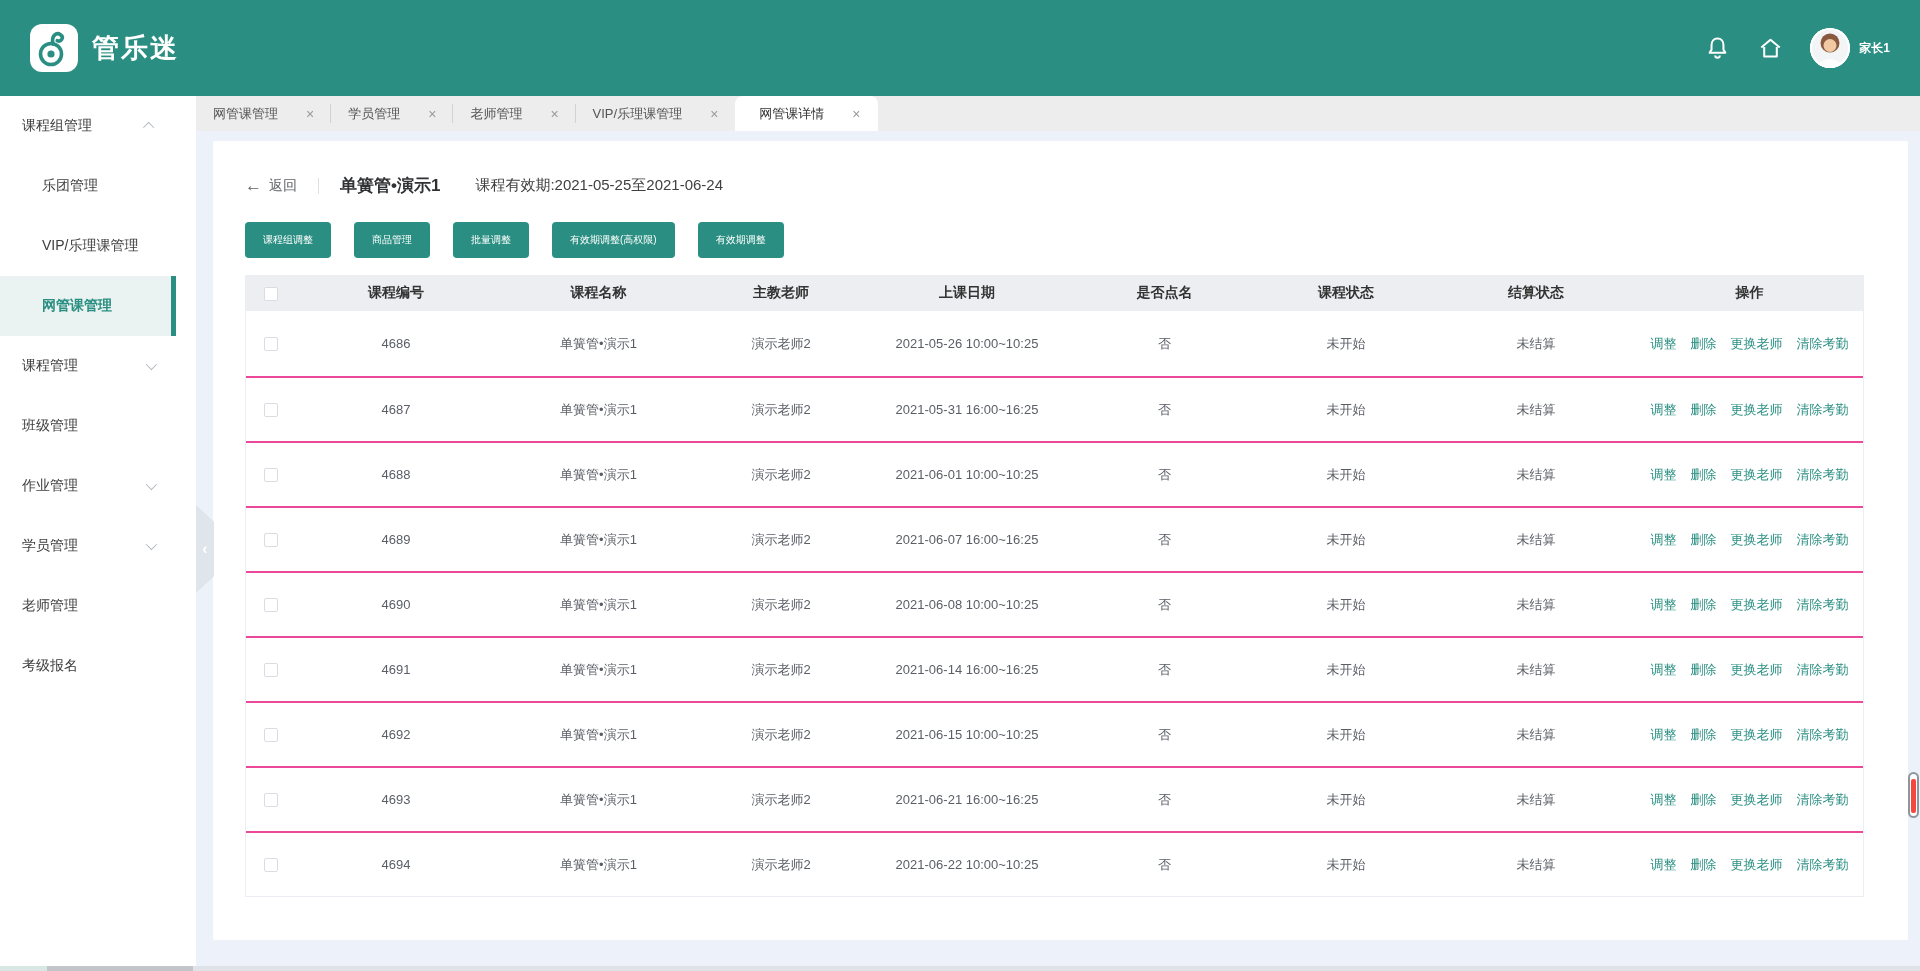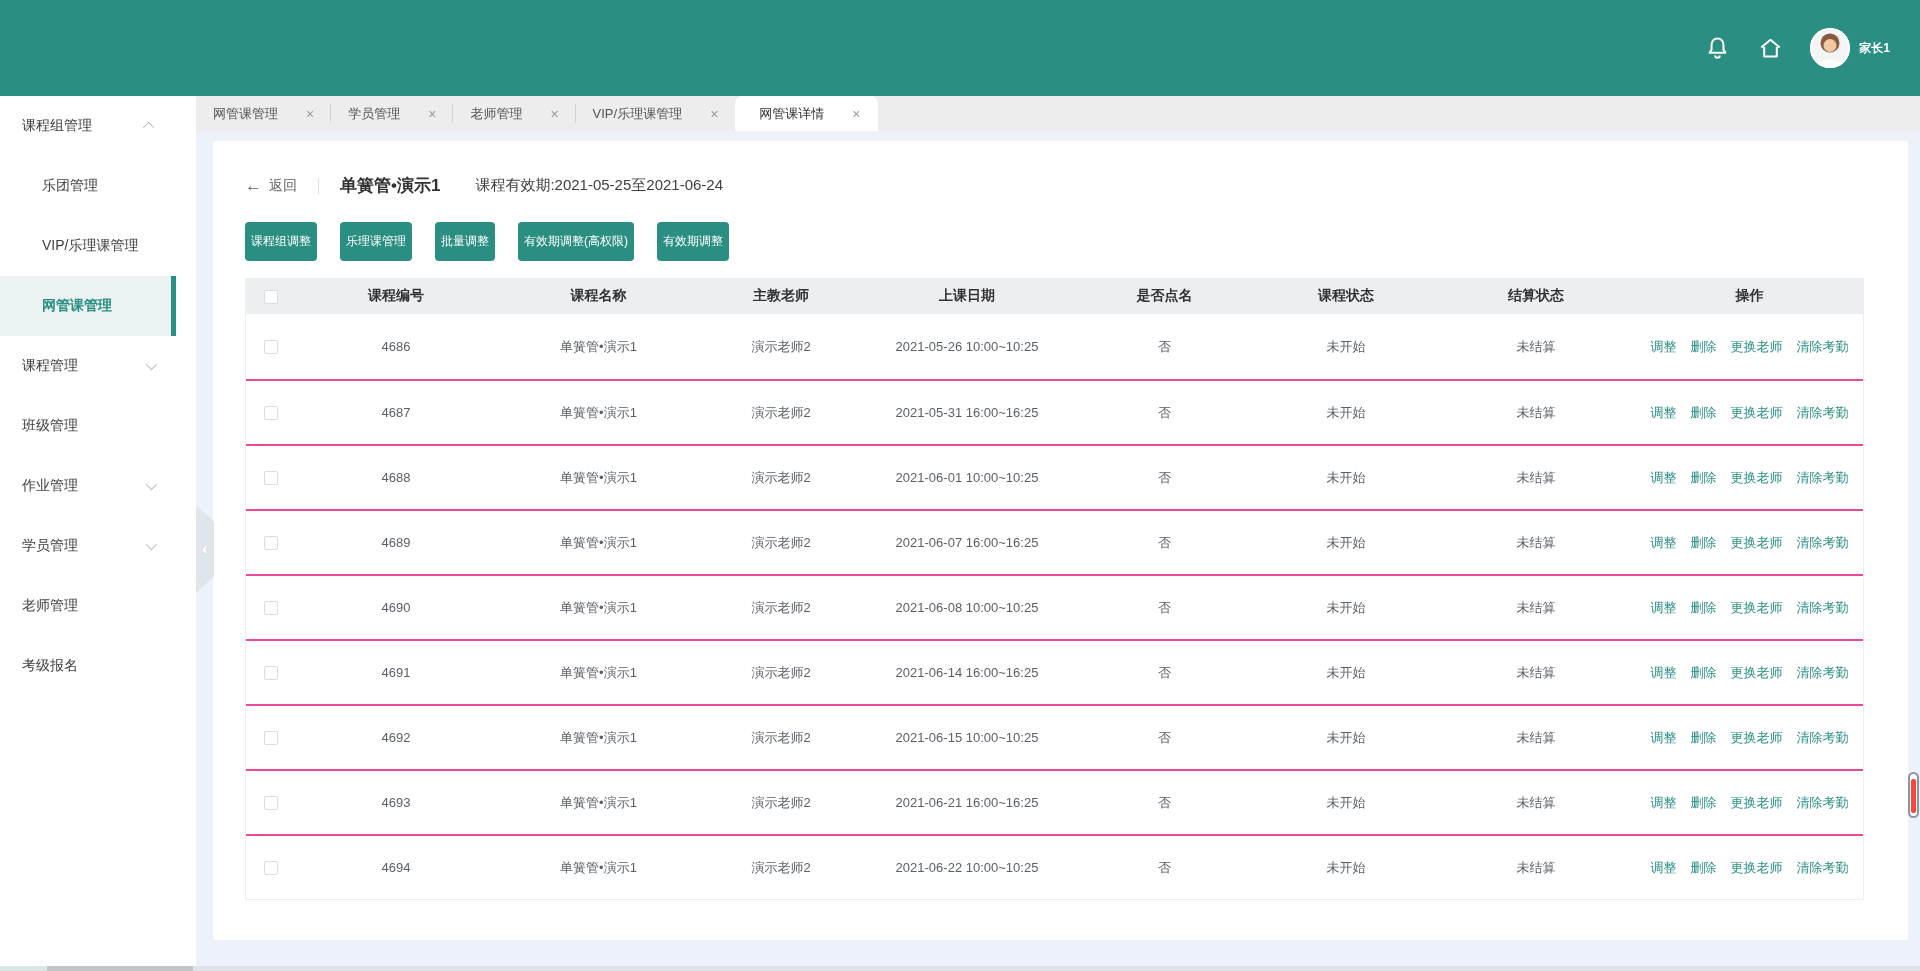--- a/index.html
+++ b/index.html
@@ -59,21 +59,21 @@
     border-radius:2px; padding:0 32px; }
 
   .title-row { display:flex; align-items:center; padding-top:33px; }
   .back-btn { display:flex; align-items:center; gap:7px; color:#606266; font-size:14px; cursor:pointer; }
   .back-arrow { font-size:17px; line-height:1; color:#606266; }
   .v-divider { width:1px; height:16px; background:#dcdfe6; margin:0 21px; }
   .page-title { font-size:17px; font-weight:bold; color:#303133; }
   .validity { margin-left:35px; font-size:15px; color:#404040; }
 
   .btn-row { display:flex; gap:23px; margin-top:25px; }
-  .t-btn { background:#2a8f82; color:#fff; font-size:12px; padding:11px 6px;
+  .t-btn { background:#2a8f82; color:#fff; font-size:10px; padding:11px 18px;
     border:none; border-radius:4px; cursor:pointer; white-space:nowrap;
     font-family:inherit; }
 
   
   .table { margin-top:17px; margin-right:12px; border:1px solid #ebeef5; border-top:none; }
   .t-head, .t-row { display:grid;
     grid-template-columns:50px 200px 205px 160px 212px 183px 180px 200px 1fr;
     align-items:center; text-align:center; }
   .t-head { background:#eceef2; height:36px; font-size:14px; color:#333; font-weight:600; }
   .t-row { height:65px; font-size:13px; color:#5a5e66; background:#fff;
@@ -94,20 +94,29 @@
   .h-cap { position:absolute; left:0; top:0; bottom:0; width:47px; background:#d8e7e4; }
   .h-thumb { position:absolute; left:47px; top:0; bottom:0; width:146px;
     background:#c2c5c9; cursor:pointer; }
 </style>
 </head>
 <body>
 
 <div class="stage">
 
   <div class="topbar">
+    <div class="logo-wrap">
+      <svg class="logo-badge" viewBox="0 0 48 48">
+        <rect x="0" y="0" width="48" height="48" rx="12" fill="#ffffff"></rect>
+        <circle cx="21" cy="30" r="10.5" stroke="#2a8f82" stroke-width="3.6" fill="none"></circle>
+        <circle cx="21" cy="30" r="3.6" fill="#2a8f82"></circle>
+        <path d="M23 20 C21 11.5 26.5 8 30.5 10.7 C34.5 13.4 31 18.6 27.2 16.6" stroke="#2a8f82" stroke-width="3.6" fill="none" stroke-linecap="round"></path>
+      </svg>
+      <span class="logo-text">管乐迷</span>
+    </div>
     <div class="top-right">
       <svg class="top-icon" viewBox="0 0 24 24">
         <path d="M12 3.2 C8.7 3.2 6.7 5.7 6.7 9 L6.7 13 L5 15.8 L19 15.8 L17.3 13 L17.3 9 C17.3 5.7 15.3 3.2 12 3.2 Z" stroke="#fff" stroke-width="1.8" fill="none" stroke-linejoin="round"></path>
         <path d="M10 18.2 a2 2 0 0 0 4 0" stroke="#fff" stroke-width="1.8" fill="none"></path>
       </svg>
       <svg class="top-icon" viewBox="0 0 24 24">
         <path d="M3.8 11.2 L12 4.3 L20.2 11.2" stroke="#fff" stroke-width="1.8" fill="none" stroke-linejoin="round"></path>
         <path d="M6.4 10.6 L6.4 19.2 L17.6 19.2 L17.6 10.6" stroke="#fff" stroke-width="1.8" fill="none" stroke-linejoin="round"></path>
       </svg>
       <div class="avatar-wrap">
@@ -195,21 +204,21 @@
           <span class="back-arrow">←</span>
           <span>返回</span>
         </div>
         <div class="v-divider"></div>
         <div class="page-title">单簧管•演示1</div>
         <div class="validity">课程有效期:2021-05-25至2021-06-24</div>
       </div>
 
       <div class="btn-row">
           <button class="t-btn">课程组调整</button>
-          <button class="t-btn">乐理课管理</button>
+          <button class="t-btn">商品管理</button>
           <button class="t-btn">批量调整</button>
           <button class="t-btn">有效期调整(高权限)</button>
           <button class="t-btn">有效期调整</button>
         </div>
 
       <div class="table">
         <div class="t-head">
             <div><span class="cb"></span></div>
             <div>课程编号</div>
             <div>课程名称</div>

